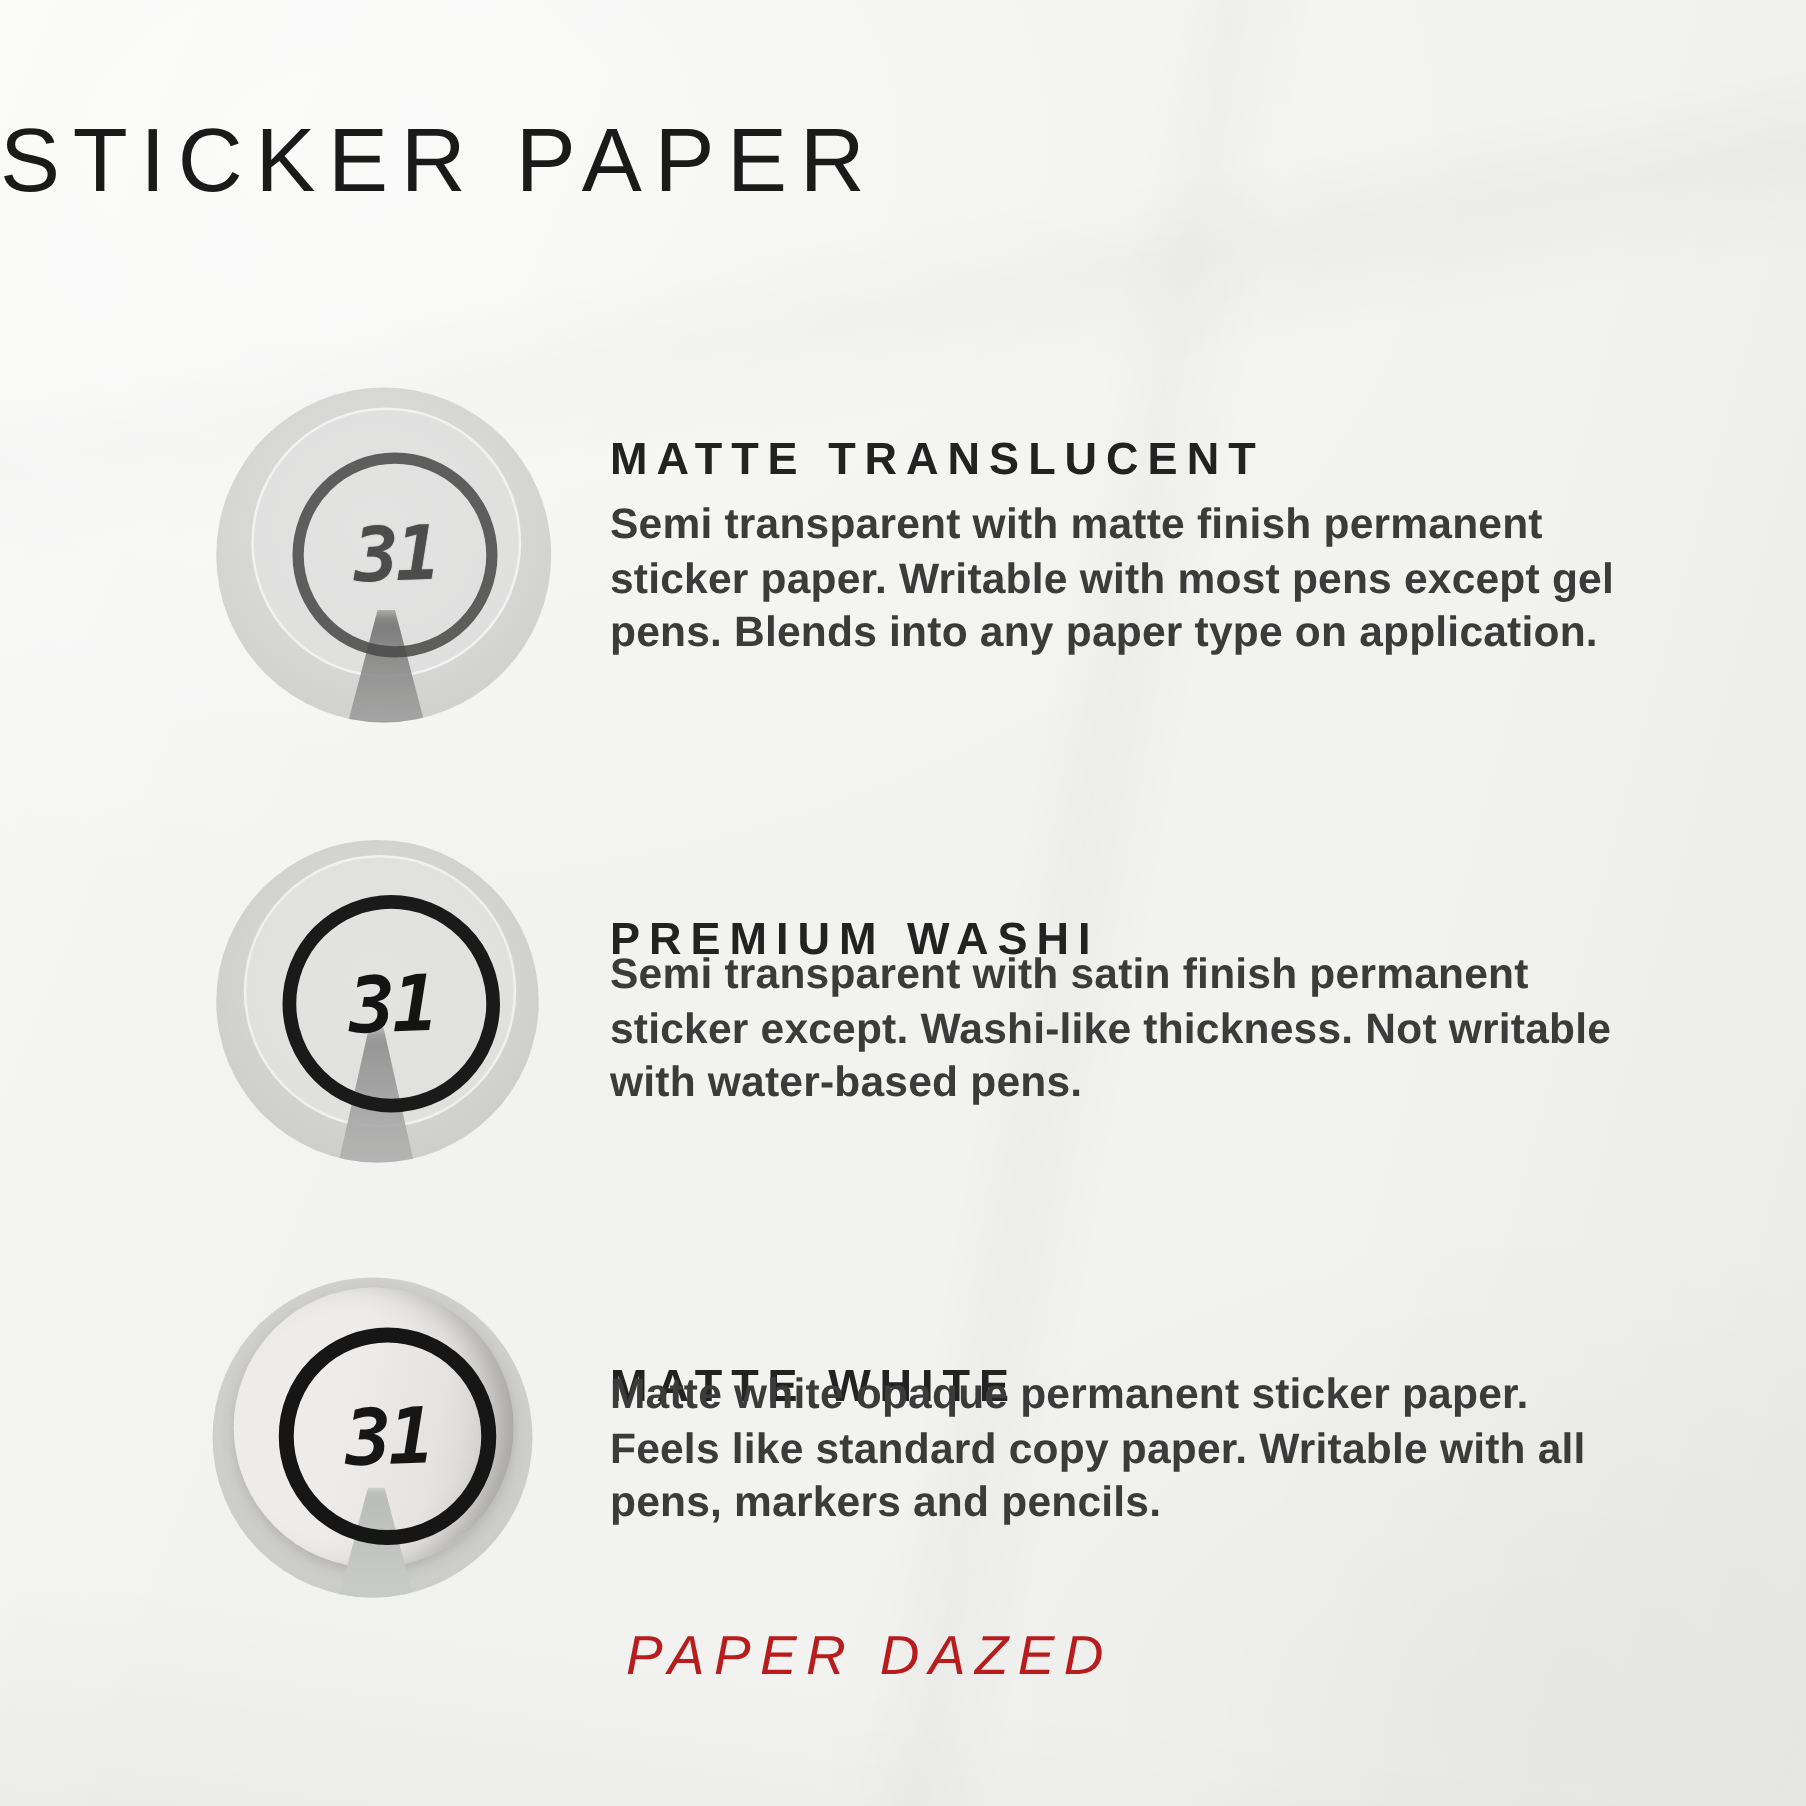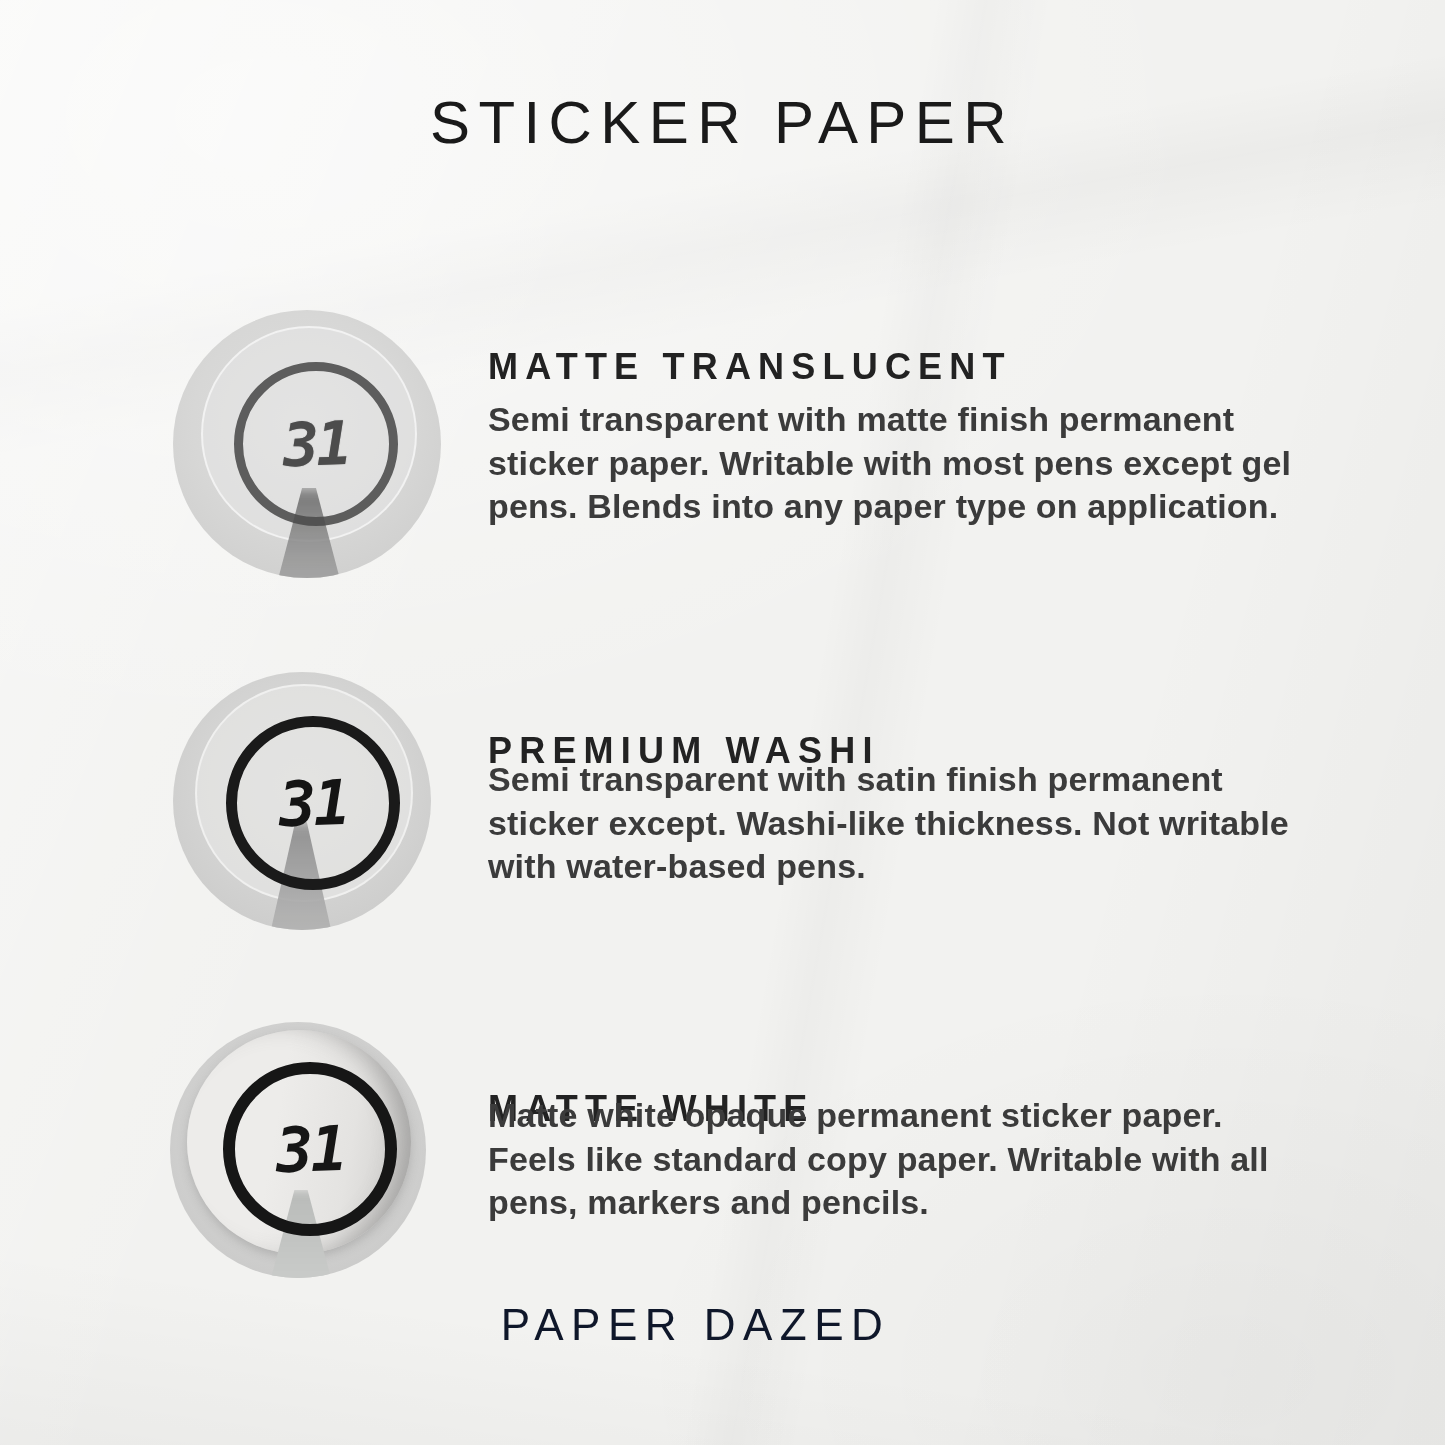--- a/index.html
+++ b/index.html
@@ -16,22 +16,22 @@
       radial-gradient(120% 80% at 18% 8%, rgba(255,255,255,.55) 0%, rgba(255,255,255,0) 55%),
       linear-gradient(112deg, rgba(255,255,255,.45) 0%, rgba(255,255,255,0) 34%),
       linear-gradient(285deg, rgba(0,0,0,.035) 0%, rgba(0,0,0,0) 28%),
       linear-gradient(170deg, rgba(0,0,0,0) 18%, rgba(0,0,0,.028) 22%, rgba(0,0,0,0) 27%),
       linear-gradient(100deg, rgba(0,0,0,0) 55%, rgba(0,0,0,.025) 58%, rgba(0,0,0,0) 62%),
       linear-gradient(8deg, rgba(0,0,0,.03) 0%, rgba(0,0,0,0) 12%),
       radial-gradient(60% 40% at 85% 95%, rgba(0,0,0,.03) 0%, rgba(0,0,0,0) 70%);
   }
   .page-title{
     position:absolute;top:76px;left:0;right:0;
-    text-align:center;
-    font-size:60px;font-weight:300;
+    text-align:left;
+    font-size:72px;font-weight:300;
     letter-spacing:.14em;
     color:#1a1a1a;
     white-space:nowrap;
     margin-top:12px;
   }
   
   .photo{
     position:absolute;border-radius:50%;overflow:hidden;
   }
   .photo-1{left:173px;top:310px;width:268px;height:268px;
@@ -97,22 +97,23 @@
     color:#3b3b3b;
     white-space:pre-line;
     letter-spacing:.005em;
   }
   .b-1{top:398px;} .b-2{top:758px;} .b-3{top:1094px;}
   .brand{
     position:absolute;top:1300px;left:0;right:54px;
     text-align:center;
     font-size:44px;font-weight:300;
     letter-spacing:.17em;
-    color:#0f172a;
+    color:#b91c1c;
     white-space:nowrap;
+    font-style:italic;
   }
 </style>
 </head>
 <body>
 
 <div class="paper-texture"></div>
 
 <h1 class="page-title">STICKER PAPER</h1>
 
 <div>

